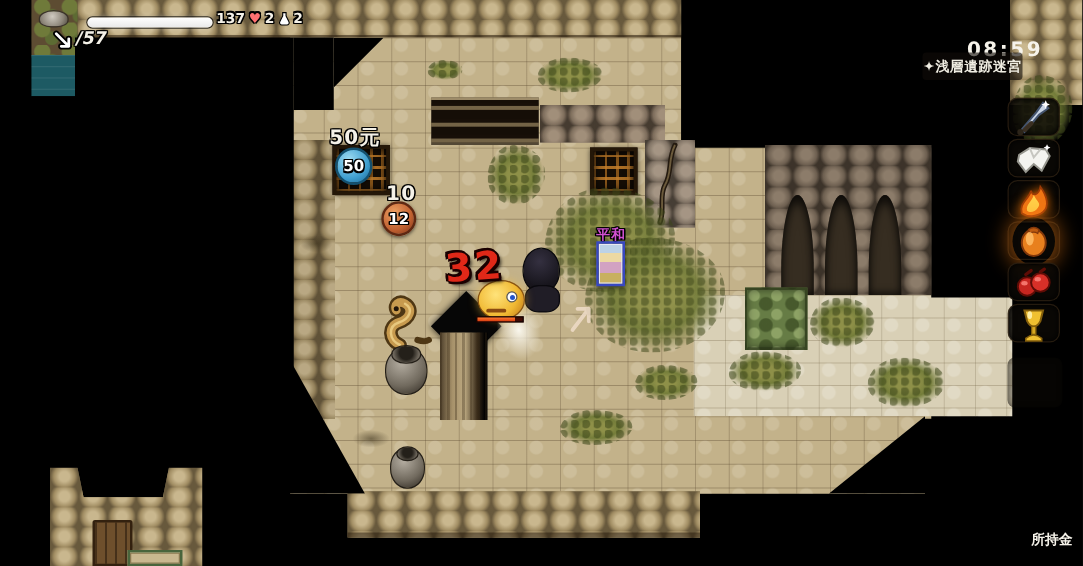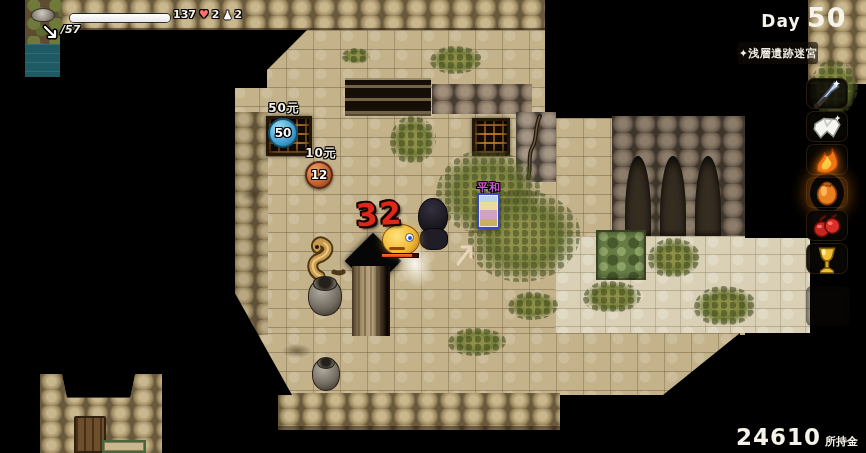--- a/index.html
+++ b/index.html
@@ -93,21 +93,21 @@
     background:radial-gradient(circle at 50% 40%, #24201a 40%, #6e675c 75%); border-radius:50%; border:1px solid #241f18; }
 
   .white-blob { background:radial-gradient(closest-side, rgba(252,250,242,.95), rgba(235,228,210,.55) 62%, rgba(235,228,210,0)); border-radius:50%; }
 
   .door { background:#6e4f2c; background-image:repeating-linear-gradient(90deg, rgba(30,18,8,.5) 0 2px, transparent 2px 8px); border:2px solid #33210f; border-radius:2px 2px 0 0; }
   .sign { background:#c9b88f; border:2px solid #49653c; box-shadow:inset 0 0 0 1px #8a7a52; }
 
   
   .o { text-shadow:-1px 0 #000, 1px 0 #000, 0 -1px #000, 0 1px #000, -1px -1px #000, 1px 1px #000, 1px -1px #000, -1px 1px #000; }
   .white { color:#f4f1e8; }
-  .price { font-size:12px; font-weight:700; letter-spacing:1px; }
+  .price { font-size:16px; font-weight:700; letter-spacing:1px; }
   .coin { border-radius:50%; display:flex; align-items:center; justify-content:center;
           font-size:12px; font-weight:700; color:#fff; }
   .coin-50 { background:radial-gradient(circle at 35% 30%, #9fdcf2, #3f9fd0 60%, #1c648e); border:2px solid #14506e; box-shadow:0 1px 3px rgba(0,0,0,.6); }
   .coin-10 { background:radial-gradient(circle at 35% 30%, #eda063, #c06030 60%, #77331a); border:2px solid #5e2812; box-shadow:0 1px 3px rgba(0,0,0,.6); }
 
   .dmg { font-size:31px; font-weight:900; color:#e02818; letter-spacing:2px; transform:rotate(-4deg);
          text-shadow:-2px 0 #1a0000, 2px 0 #1a0000, 0 -2px #1a0000, 0 2px #1a0000, 2px 2px #1a0000, -2px -2px #1a0000, 3px 3px 3px rgba(0,0,0,.7); }
 
   .card-label { font-size:11px; font-weight:700; color:#d050d0; letter-spacing:1px; }
   .card-body { background:linear-gradient(#bcd2e6 0 22%, #ecd9a2 22% 46%, #d2a2c2 46% 74%, #c8b060 74%);
@@ -263,26 +263,23 @@
     <span class="o">2</span>
     <svg width="9" height="12" viewBox="0 0 10 13">
       <path d="M3.5 1 h3 v3 l2.5 5 a2 2 0 0 1 -2 3 h-4 a2 2 0 0 1 -2 -3 l2.5 -5 z" fill="#fff" stroke="#000" stroke-width="1"></path>
     </svg>
     <span class="o">2</span>
   </div>
   <svg class="abs" style="left:42px;top:24px" width="18" height="18" viewBox="0 0 18 18">
     <path d="M3 3 L13 13 M13 13 L13 7 M13 13 L7 13" fill="none" stroke="#000" stroke-width="5" stroke-linecap="round"></path>
     <path d="M3 3 L13 13 M13 13 L13 7 M13 13 L7 13" fill="none" stroke="#fff" stroke-width="2.2" stroke-linecap="round"></path>
   </svg>
-  <div class="abs white o" style="left:61px;top:23px;font-size:11px;font-style:italic;font-weight:700">/57</div>
-
-  <div class="abs day" style="left:756px;top:2px;width:96px;text-align:center">
-    <span style="font-size:17px">Day</span>
-    <span style="font-size:27px">50</span>
-  </div>
+  <div class="abs white o" style="left:61px;top:23px;font-size:14px;font-style:italic;font-weight:700">/57</div>
+
+  <div class="abs day" style="left:756px;top:30px;width:96px;text-align:center;font-size:16px;letter-spacing:2px">08:59</div>
   <div class="abs banner" style="left:738px;top:42px;width:80px;height:22px">✦浅層遺跡迷宮</div>
 
   <div class="abs slot" style="left:806px;top:78px;width:42px;height:31px">
     <svg viewBox="0 0 32 32">
       <path d="M7 25 L18 12 L23 5 L27 9 L20 14 L9 27 Z" fill="#c8d4e4" stroke="#44546e" stroke-width="1.5"></path>
       <rect x="7" y="21" width="10" height="3.4" rx="1.4" transform="rotate(-45 12 23)" fill="#3a2f22"></rect>
       <circle cx="6" cy="27" r="2.4" fill="#2c2419"></circle>
       <path d="M25 3 l1 2.2 2.2 1 -2.2 1 -1 2.2 -1 -2.2 -2.2 -1 2.2 -1 z" fill="#fff"></path>
     </svg>
   </div>
@@ -320,17 +317,16 @@
   <div class="abs slot" style="left:806px;top:243px;width:42px;height:31px">
     <svg viewBox="0 0 32 32">
       <path d="M9 6 H23 L21 14 Q19 18 16 18 Q13 18 11 14 Z" fill="#f0c030" stroke="#835e0c" stroke-width="1.5"></path>
       <rect x="14.4" y="18" width="3.2" height="6" fill="#d8a820" stroke="#835e0c"></rect>
       <path d="M10 27 Q16 22 22 27 L22 29 H10 Z" fill="#f0c030" stroke="#835e0c" stroke-width="1.2"></path>
       <ellipse cx="13" cy="9.5" rx="1.8" ry="3" fill="#fff2b0" opacity=".9"></ellipse>
     </svg>
   </div>
 
   <div class="abs money" style="left:730px;top:424px;width:128px">
-    <span style="font-size:23px;font-weight:700;letter-spacing:1px">24610</span>
     <span style="font-size:11px;font-weight:700;margin-left:4px">所持金</span>
   </div>
 
 </div>
 
 </body></html>

